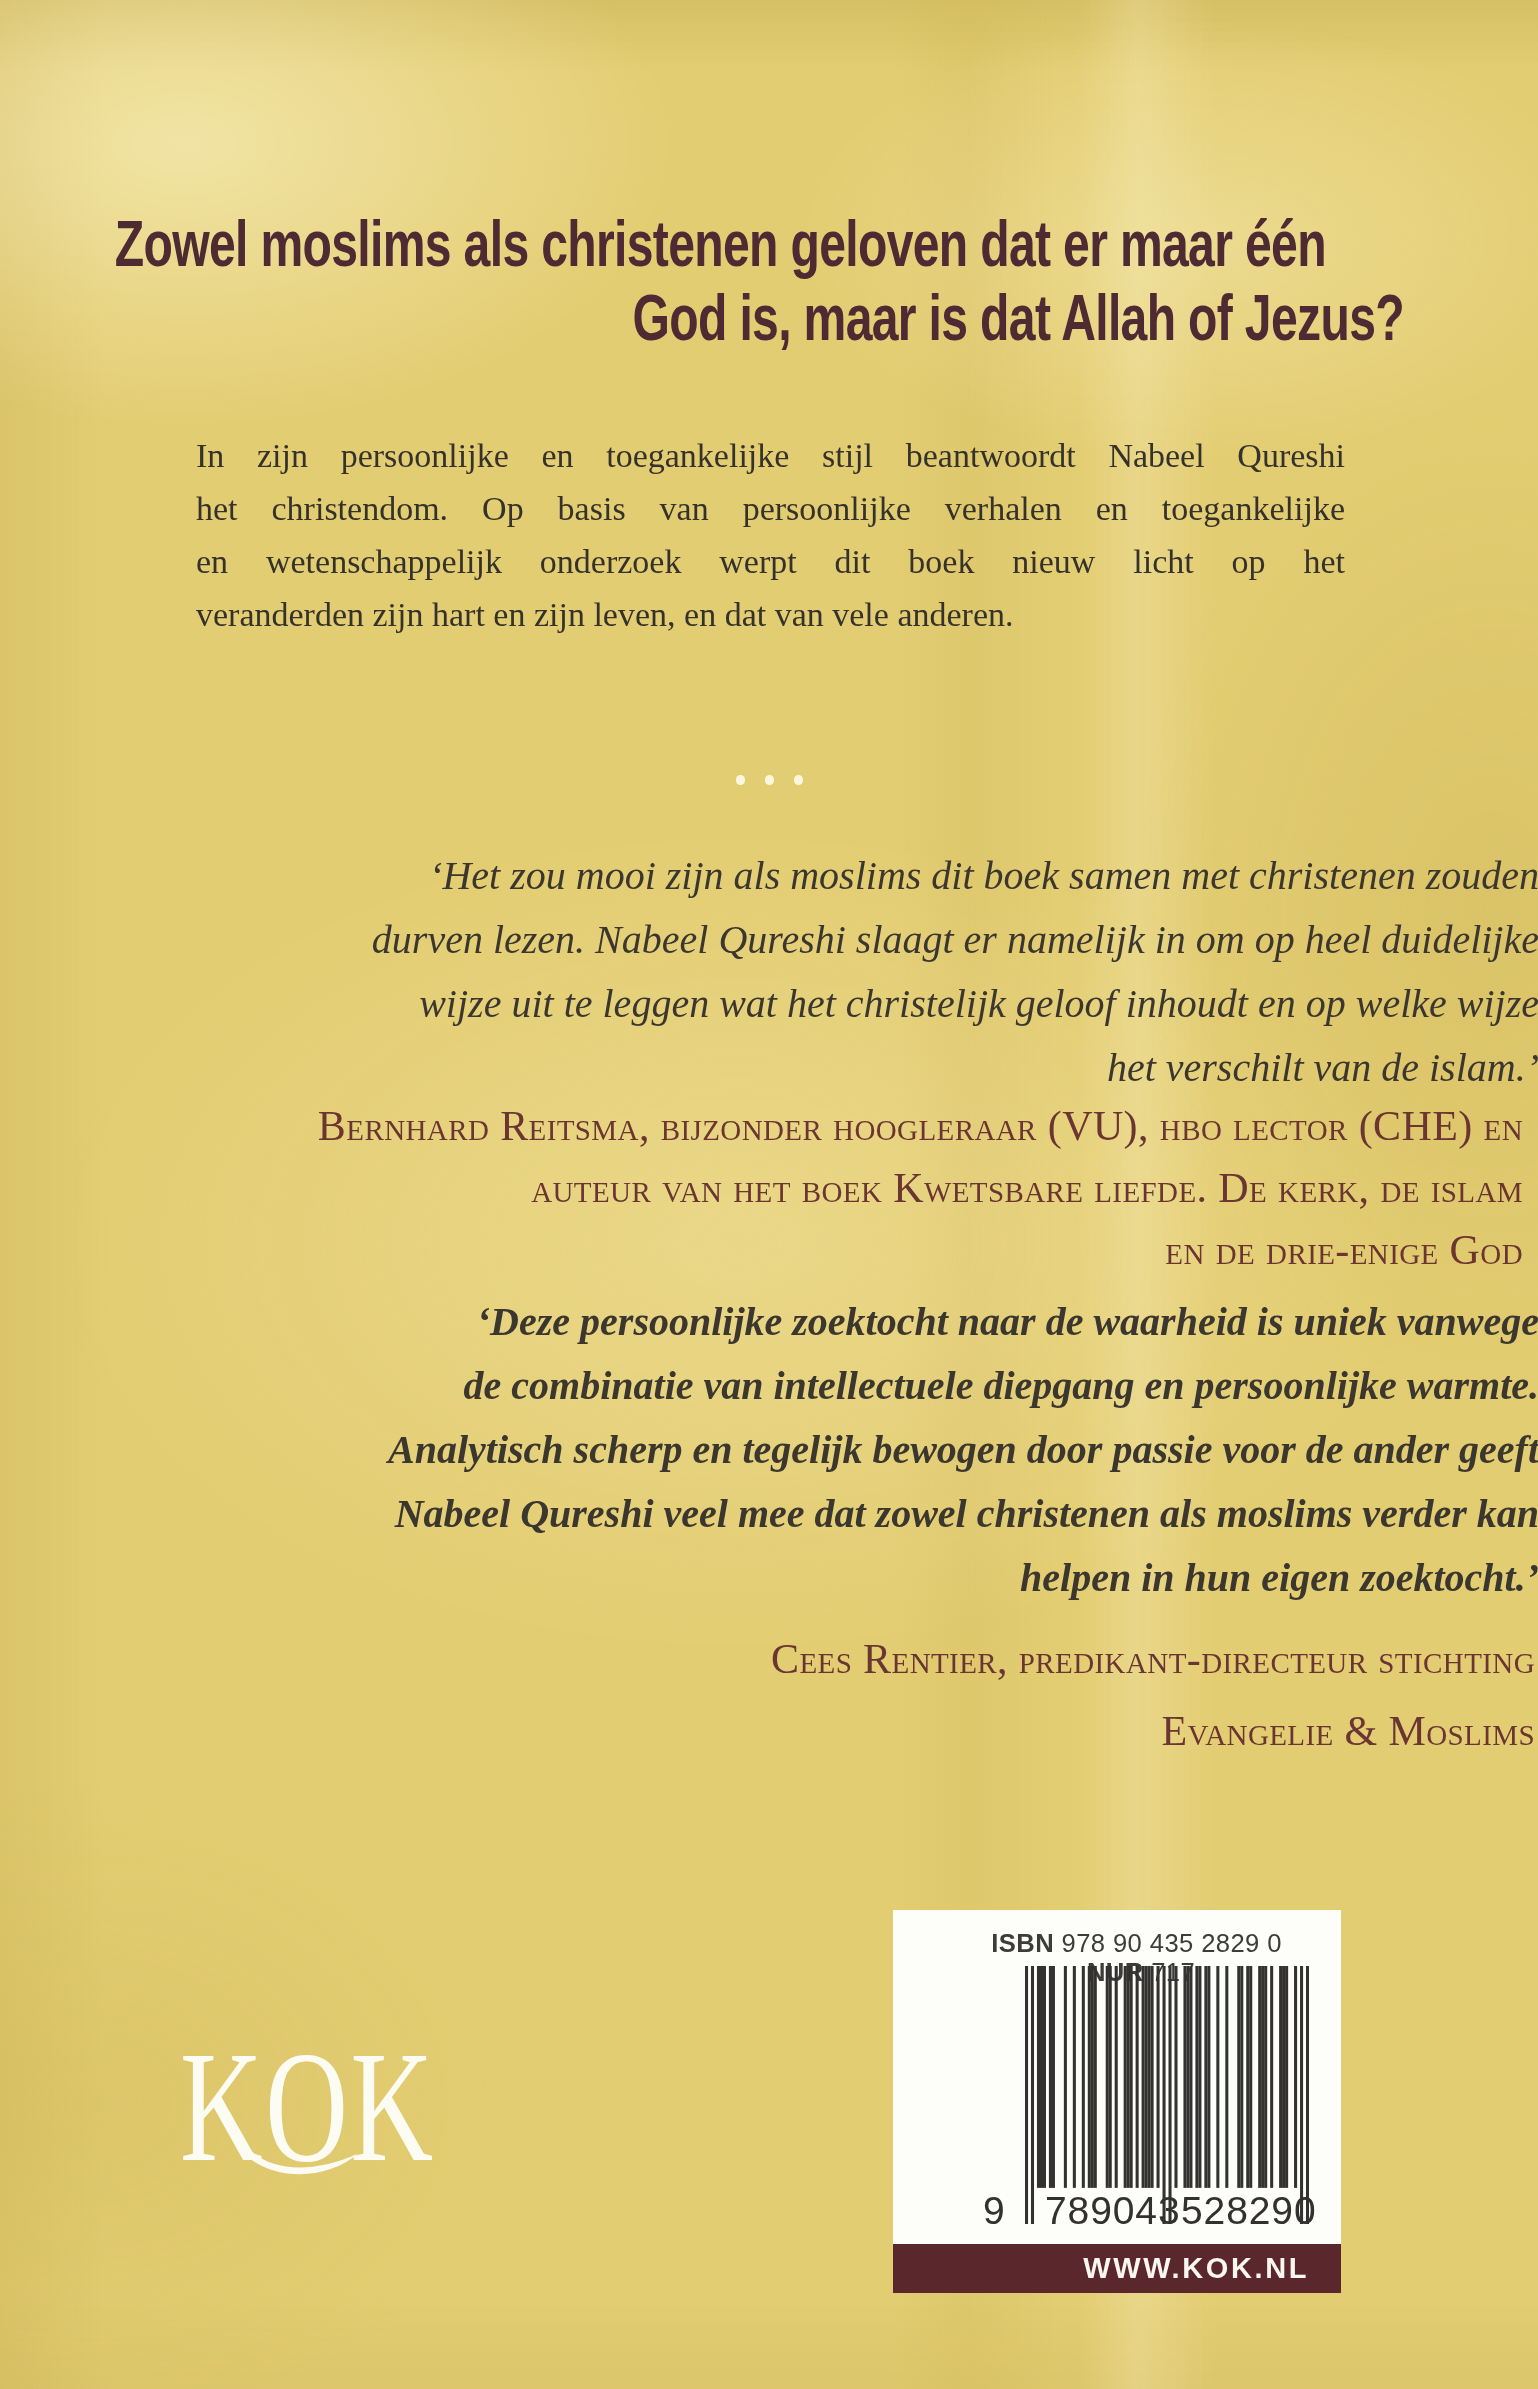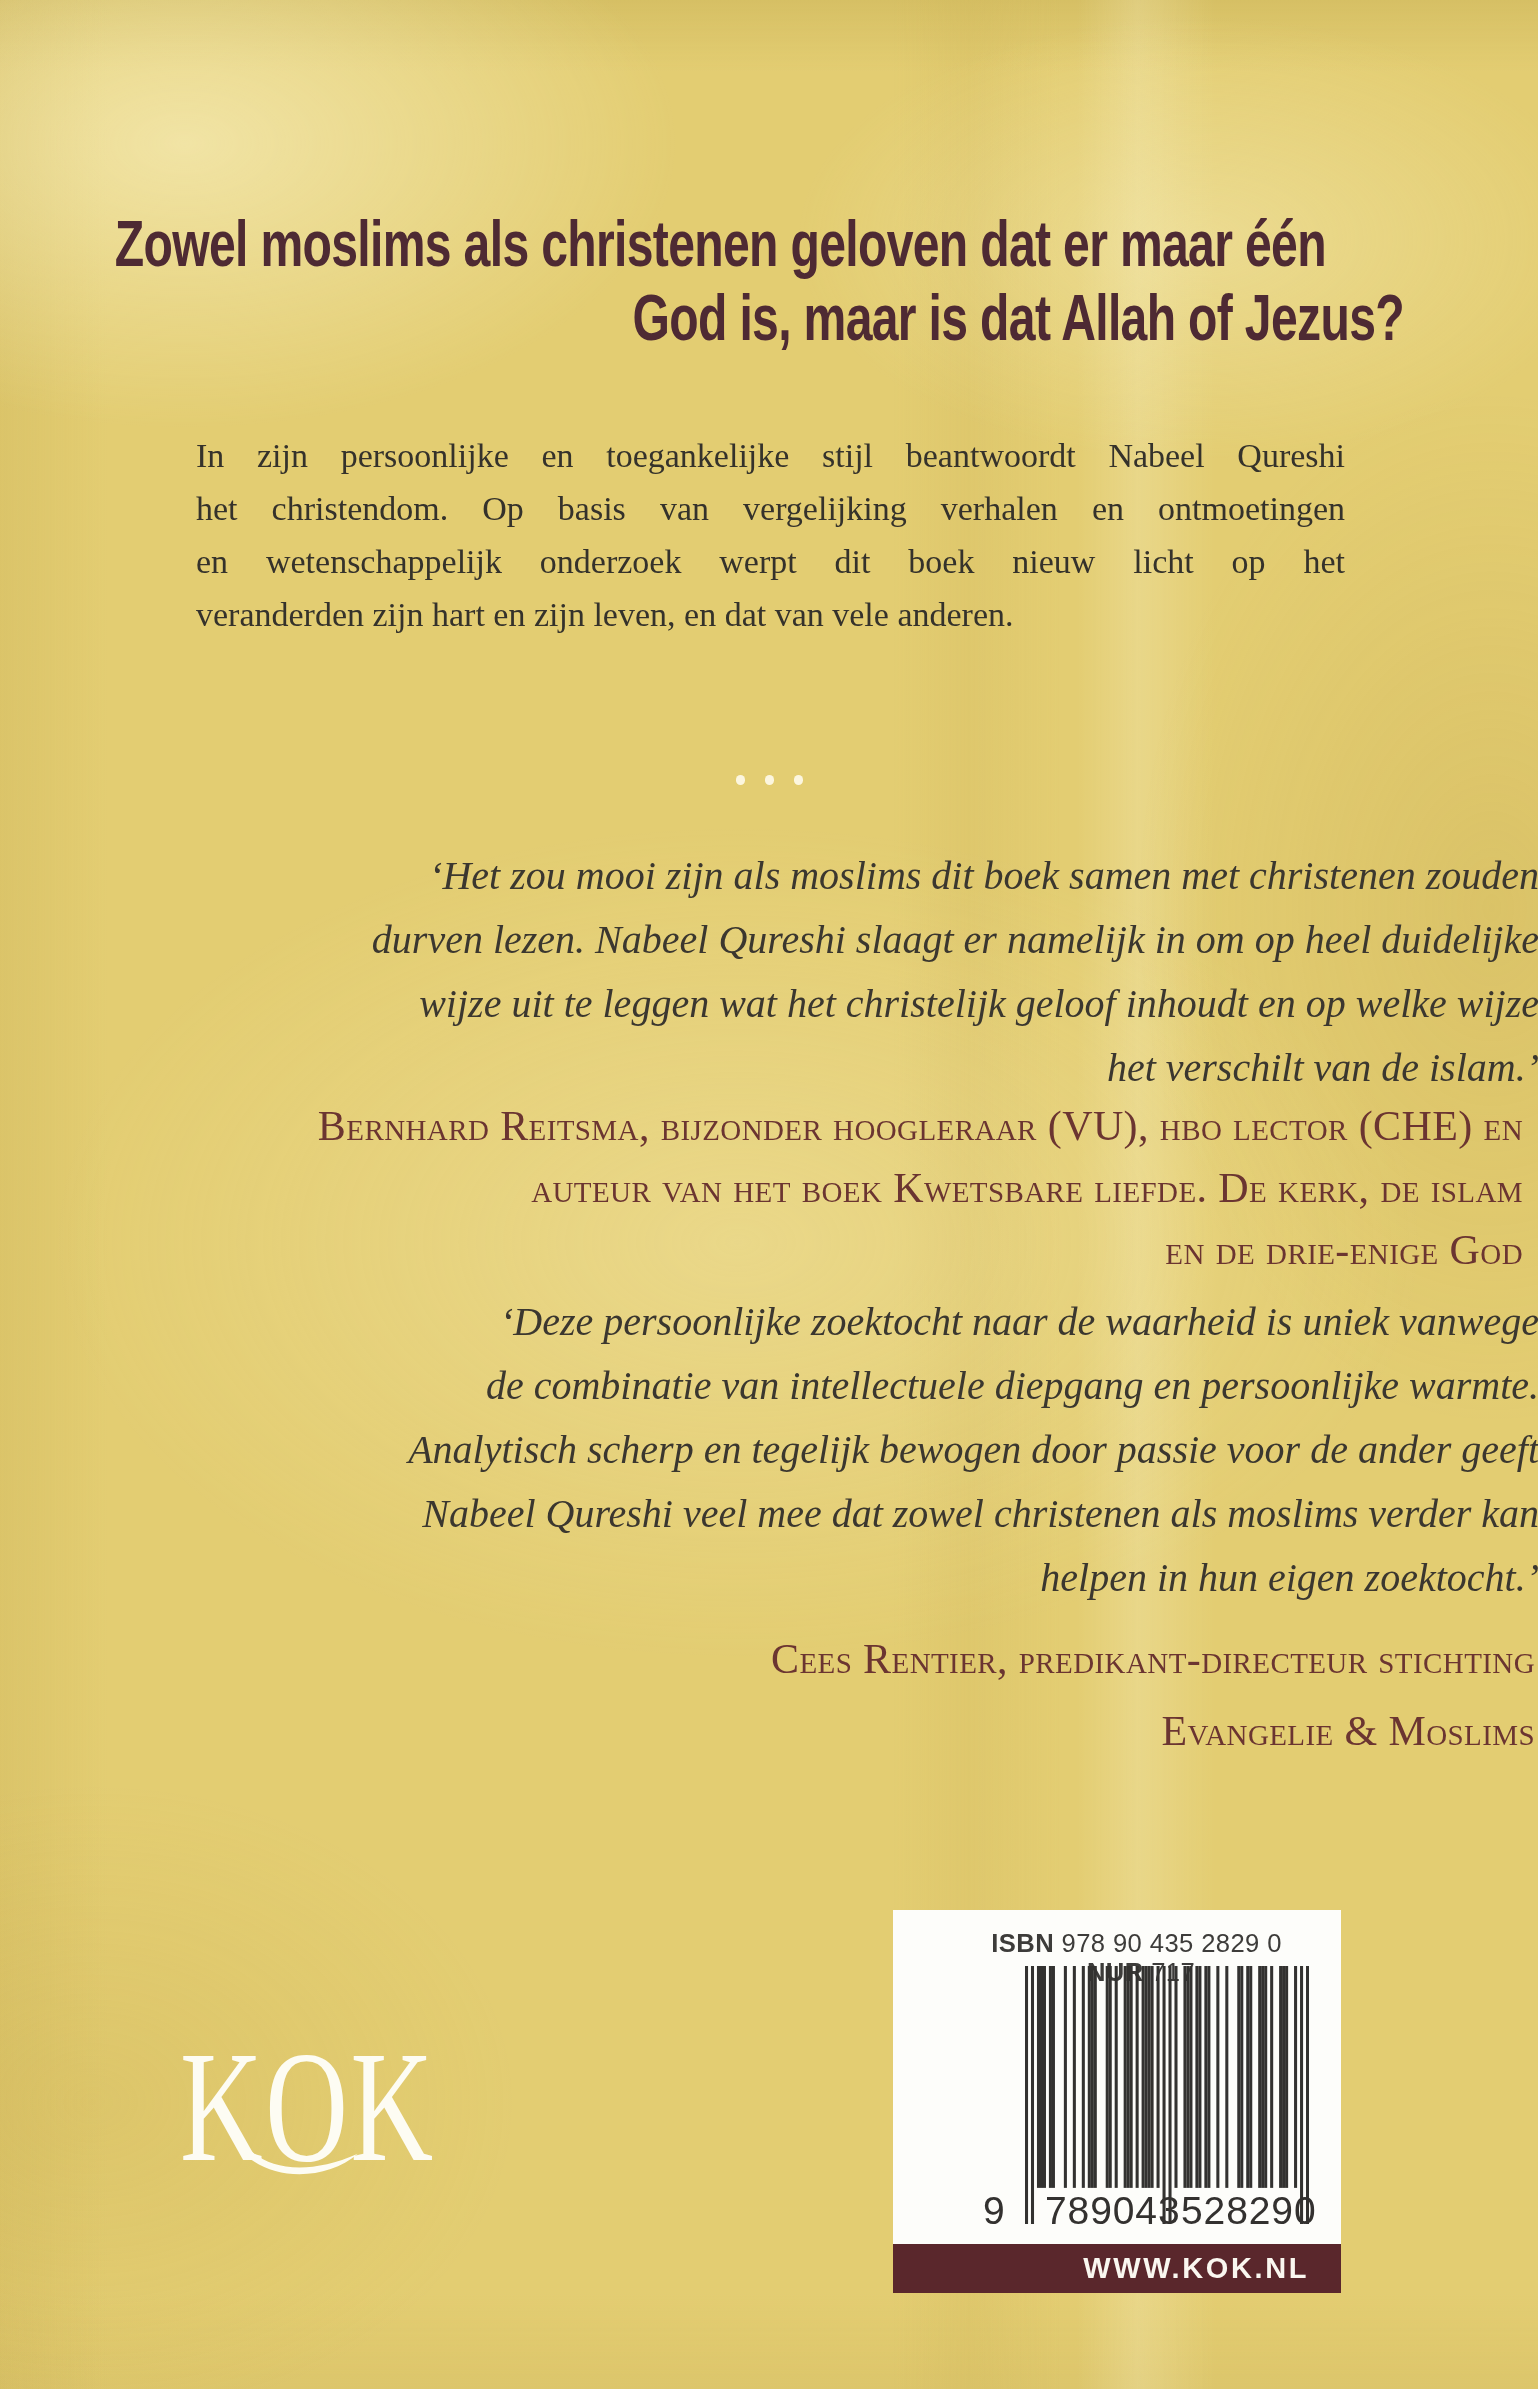--- a/index.html
+++ b/index.html
@@ -38,21 +38,21 @@
     text-align:justify;text-align-last:justify;width:100%;
   }
   .body-par .bline:last-child{text-align:left;text-align-last:left;}
 
   
   .dots{left:0;right:0;top:775px;display:flex;justify-content:center;gap:19.4px;}
   .dot{width:9.7px;height:9.7px;border-radius:50%;background:var(--dot,#fcf6df);}
 
   
   .quote1{left:0;right:0;top:844px;}
-  .quote2{left:0;right:0;top:1290px;}
+  .quote2{left:0;right:0;top:1290px;font-weight:bold;}
   .qline{
     font-style:italic;font-size:40px;line-height:64px;
     color:var(--quote-text,#3b372f);
   }
   
   .attr1{left:0;right:16px;top:1095px;}
   .attr2{left:0;right:4px;top:1628px;gap:10px;}
   .aline{
     font-variant:small-caps;font-size:42px;line-height:62px;
     color:var(--attribution,#6b3531);letter-spacing:0.4px;
@@ -96,21 +96,21 @@
 </head>
 <body>
 
 <div class="abs stack heading">
   <div class="hline nowrap">Zowel moslims als christenen geloven dat er maar één</div>
   <div class="hline nowrap">God is, maar is dat Allah of Jezus?</div>
 </div>
 
 <div class="abs body-par">
     <div class="bline">In zijn persoonlijke en toegankelijke stijl beantwoordt Nabeel Qureshi</div>
-    <div class="bline">het christendom. Op basis van vergelijking verhalen en ontmoetingen</div>
+    <div class="bline">het christendom. Op basis van persoonlijke verhalen en toegankelijke</div>
     <div class="bline">en wetenschappelijk onderzoek werpt dit boek nieuw licht op het</div>
     <div class="bline">veranderden zijn hart en zijn leven, en dat van vele anderen.</div>
   </div>
 
 <div class="abs dots">
   <span class="dot"></span>
   <span class="dot"></span>
   <span class="dot"></span>
 </div>
 

